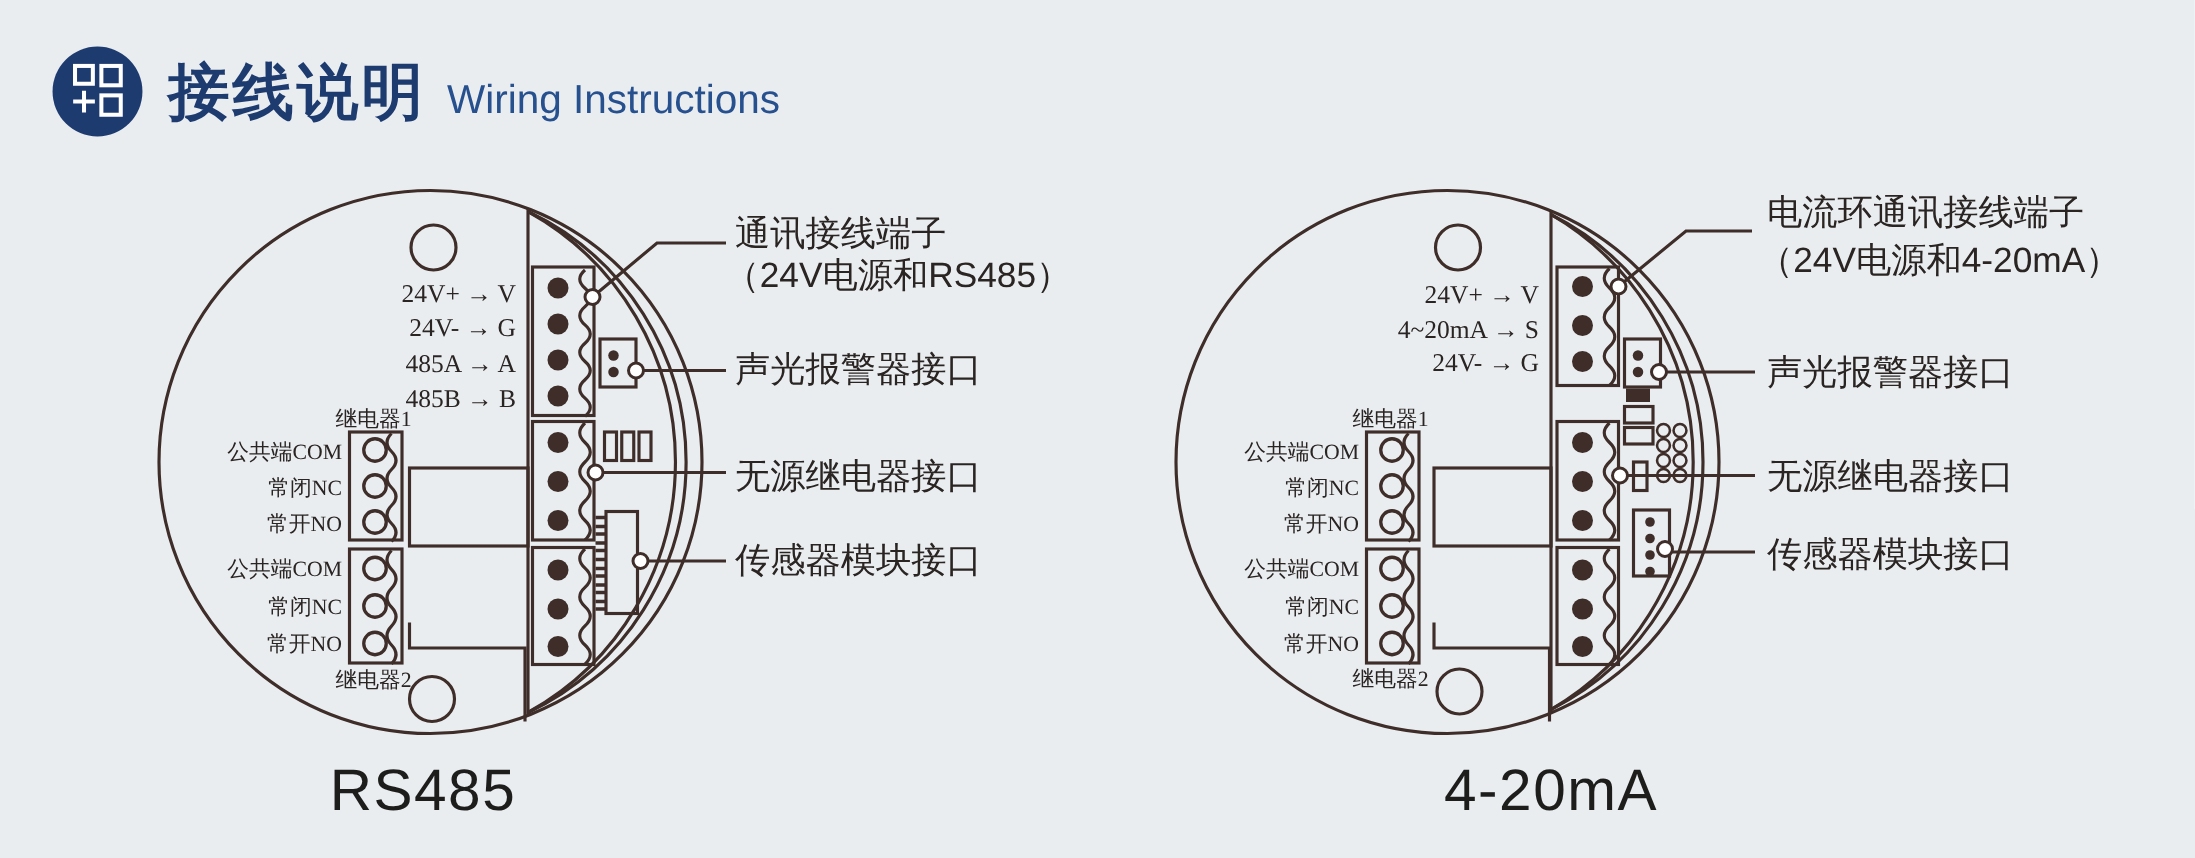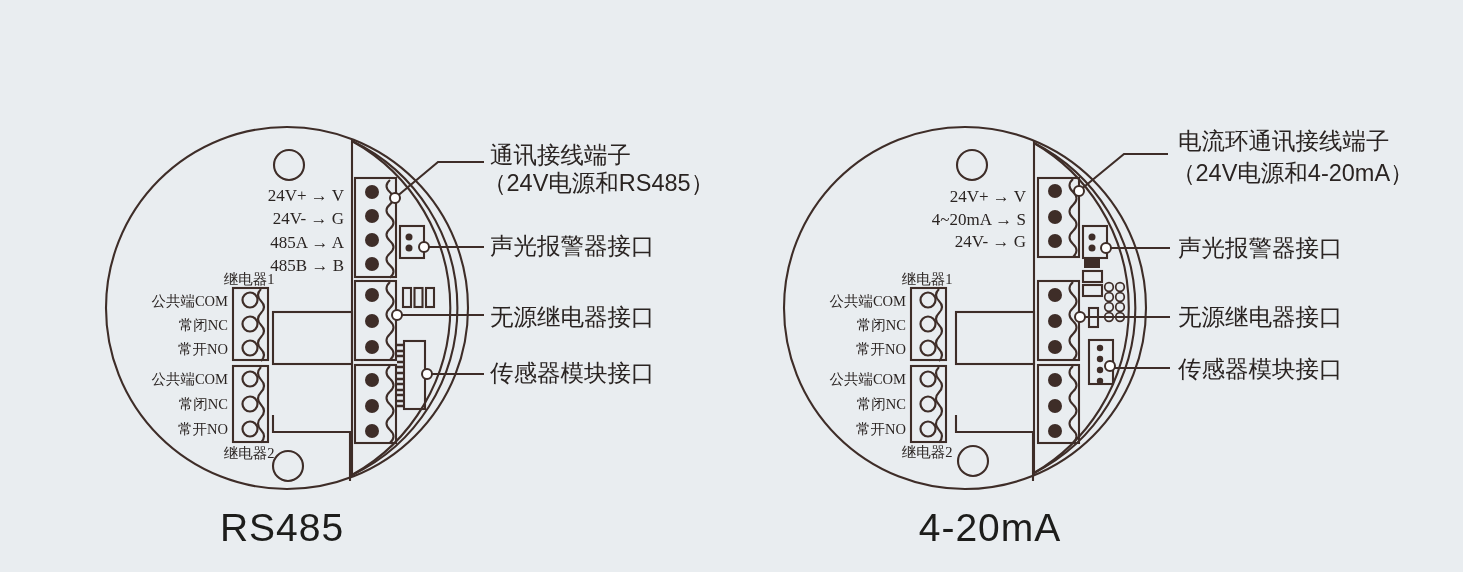--- a/index.html
+++ b/index.html
@@ -31,20 +31,33 @@
   .caption{
     position:absolute;width:220px;text-align:center;
     font-size:39px;color:#1d1d1b;letter-spacing:1px;
   }
 </style>
 </head>
 <body>
 
 <div class="page">
 
+  <div class="header">
+    <svg class="hicon" viewBox="0 0 60 60">
+      <circle cx="30" cy="30" r="29" fill="#1e3b70"></circle>
+      <g stroke="#ffffff" stroke-width="2.6" fill="none">
+        <rect x="15.5" y="13.5" width="11.5" height="11.5"></rect>
+        <rect x="32.5" y="13.5" width="12.5" height="12.5"></rect>
+        <rect x="32.5" y="32.5" width="12.5" height="12.5"></rect>
+        <path d="M21.3 29.5 v14 M14.3 36.5 h14"></path>
+      </g>
+    </svg>
+    <h1 class="title">接线说明</h1>
+    <span class="subtitle">Wiring Instructions</span>
+  </div>
 
   <svg class="diag" style="left:100px;top:115px;width:645px;height:395px" viewBox="100 115 645 395">
 
     <g stroke="#3e2d28" stroke-width="2.1" fill="none">
 
       <circle cx="287" cy="308" r="181"></circle>
       <line x1="352" y1="139" x2="352" y2="477"></line>
       <path d="M352 141 A185 185 0 0 1 352 475"></path>
       <path d="M352 141 A191 191 0 0 1 352 475"></path>
       <circle cx="289" cy="165" r="15"></circle>
@@ -239,15 +252,15 @@
     <g>
       <text class="tcall" x="1178" y="149">电流环通讯接线端子</text>
       <text class="tcall" x="1172" y="181">（24V电源和4-20mA）</text>
       <text class="tcall" x="1178" y="256">声光报警器接口</text>
       <text class="tcall" x="1178" y="325">无源继电器接口</text>
       <text class="tcall" x="1178" y="377">传感器模块接口</text>
     </g>
   </svg>
 
   <div class="caption" style="left:172px;top:506px">RS485</div>
-  <div class="caption" style="left:880px;top:506px">4-20mA</div>
+  <div class="caption" style="left:924px;top:506px">4-20mA</div>
 
 </div>
 
 </body></html>

